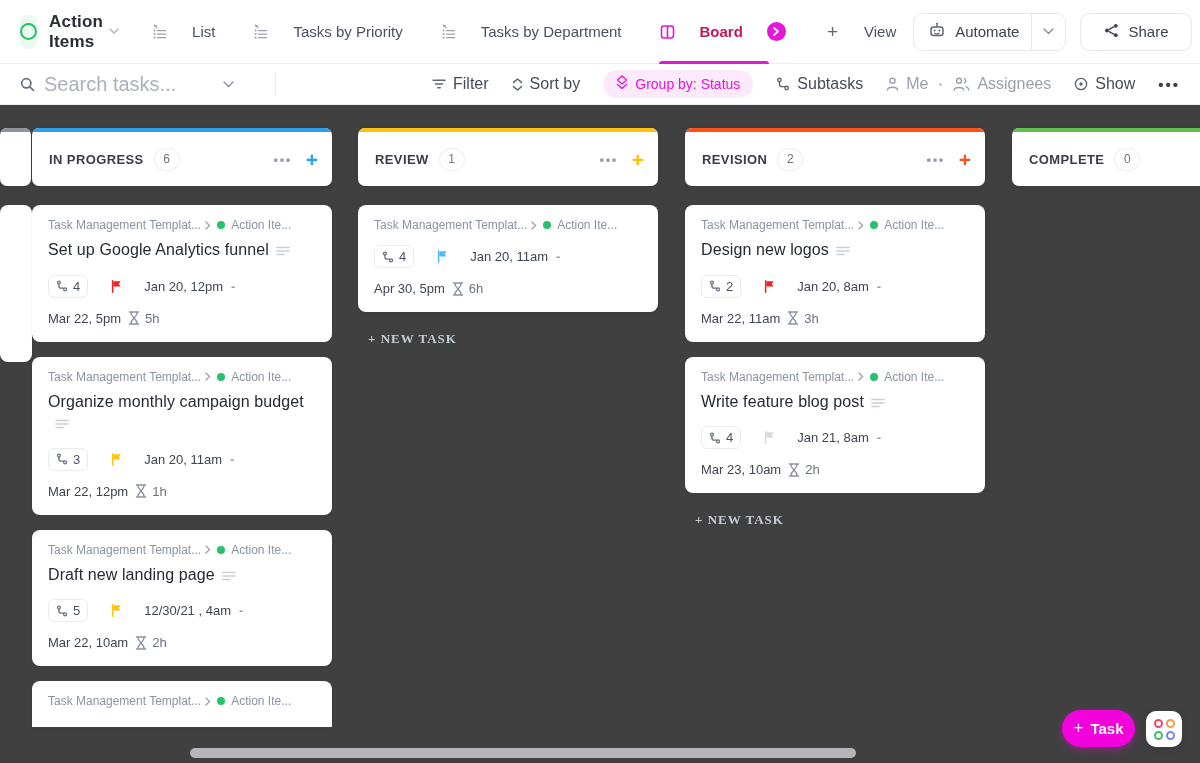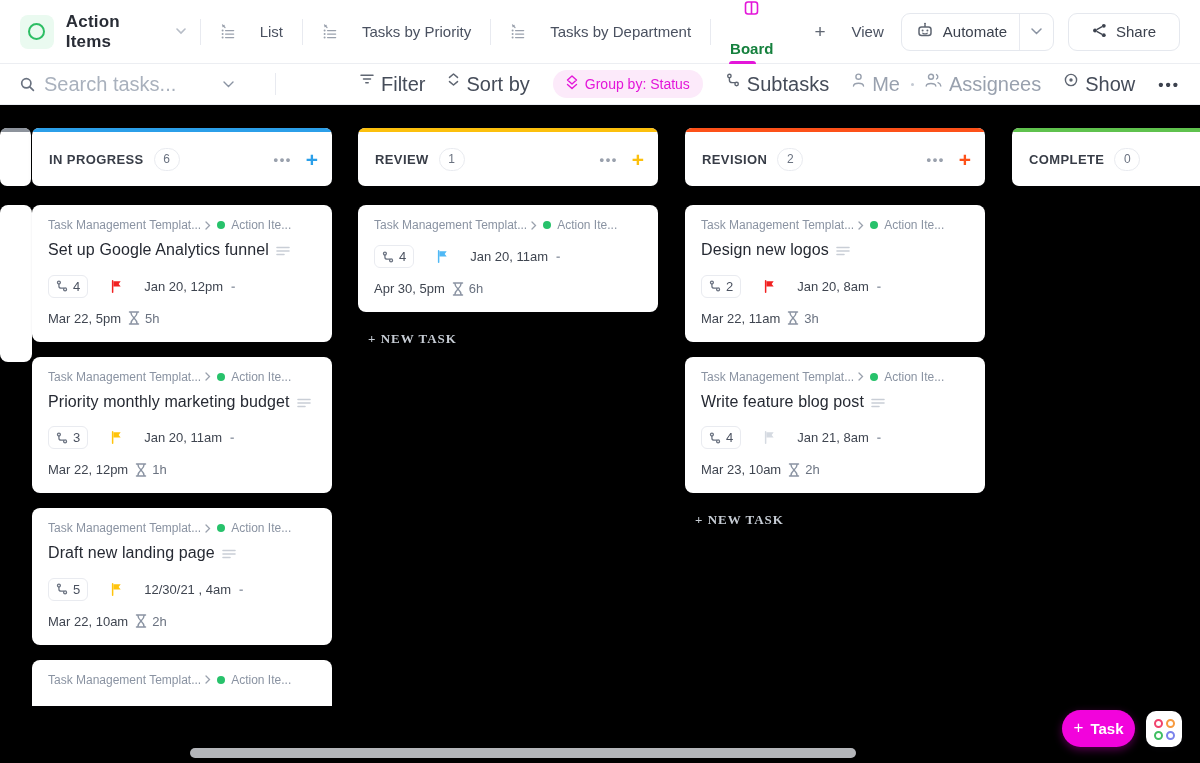--- a/index.html
+++ b/index.html
@@ -11,21 +11,21 @@
   .topbar { position:absolute; top:0; left:0; right:0; height:64px; background:#fff;
             border-bottom:1px solid #eceef2; display:flex; align-items:center; padding:0 20px; z-index:5; }
   .logo-badge { width:34px; height:34px; border-radius:8px; background:#eafaf0; display:flex; align-items:center; justify-content:center; }
   .logo-ring { width:17px; height:17px; border:2.5px solid #2dbe64; border-radius:50%; }
   .view-title { font-size:17px; font-weight:700; color:#292d36; margin-left:12px; letter-spacing:.2px; }
   .title-caret { margin-left:6px; color:#b7bdc7; display:flex; }
   .tab-divider { width:1px; height:26px; background:#e8eaf0; margin:0 2px; }
   .tab { display:flex; align-items:center; gap:24px; padding:0 17px; height:64px; position:relative;
          font-size:15px; color:#4a5160; cursor:pointer; white-space:nowrap; }
   .tab .ticon { color:#9aa1ad; display:flex; }
-  .tab.active { color:#15803d; font-weight:700;flex-direction:column; }
+  .tab.active { color:#be185d; font-weight:700; }
   .tab.active .ticon { color:#e316d9; }
   .tab.active::after { content:""; position:absolute; left:16px; right:34px; bottom:0; height:3px;
                        background:#e316d9; border-radius:3px 3px 0 0; }
   .arrow-circle { width:19px; height:19px; border-radius:50%; background:#e316d9; display:flex; align-items:center; justify-content:center; color:#fff; }
   .tab-plus { font-size:19px; color:#5f6672; margin-right:2px; line-height:1; }
   .hdr-right { margin-left:auto; display:flex; align-items:center; gap:14px; }
   .btn { display:flex; align-items:center; border:1px solid #e5e8ee; border-radius:9px; height:38px;
          background:#fff; font-size:15px; color:#3c424e; cursor:pointer; }
   .btn-automate { padding:0 0 0 14px; }
   .btn-automate .seg { display:flex; align-items:center; gap:9px; padding-right:12px; }
@@ -35,31 +35,31 @@
   
   .toolbar { position:absolute; top:64px; left:0; right:0; height:41px; background:#fff;
              border-bottom:1px solid #eceef2; display:flex; align-items:center; padding:0 20px; z-index:5; }
   .search { display:flex; align-items:center; gap:9px; width:255px; }
   .search input { border:none; outline:none; font-size:20px; color:#3c424e; width:170px; font-family:inherit; background:transparent; }
   .search input::placeholder { color:#a9b1bd; }
   .search .sicon { color:#6a7280; display:flex; }
   .search .caret { color:#8a93a2; display:flex; }
   .vdiv { width:1px; height:22px; background:#e8eaf0; }
   .tb-right { margin-left:auto; display:flex; align-items:center; gap:23px; }
-  .tb-item { display:flex; gap:7px; font-size:20px; color:#454c59; cursor:pointer; white-space:nowrap; }
+  .tb-item { display:flex; align-items:center; gap:7px; font-size:16px; color:#454c59; cursor:pointer; white-space:nowrap; }
   .tb-item .i { color:#5f6672; display:flex; }
   .tb-item.muted { color:#99a1ae; }
   .tb-item.muted .i { color:#99a1ae; }
   .group-pill { display:flex; align-items:center; gap:7px; background:#fceafa; border-radius:15px; height:28px;
                 padding:0 13px; color:#e316d9; font-size:14px; cursor:pointer; }
   .dot-sep { width:3px; height:3px; border-radius:50%; background:#c3c9d2; margin:0 -12px; }
   .ellipsis { color:#3c424e; font-size:15px; letter-spacing:2px; font-weight:700; cursor:pointer; }
 
   
-  .board { position:absolute; top:105px; left:0; right:0; bottom:0; background:#000000; overflow:hidden; }
+  .board { position:absolute; top:105px; left:0; right:0; bottom:0; background:#404040; overflow:hidden; }
   .column { position:absolute; top:23px; width:300px; }
   .col-stub { left:0; width:12px; }
   .col-1 { left:32px; } .col-2 { left:358px; } .col-3 { left:685px; } .col-4 { left:1012px; }
   .col-header { position:relative; background:#fff; border-radius:7px; height:58px; display:flex; align-items:center;
                 padding:4px 14px 0 17px; box-shadow:0 1px 4px rgba(25,30,45,.09); overflow:hidden; }
   .col-header::before { content:""; position:absolute; top:0; left:0; right:0; height:4px; }
   .ch-blue::before { background:#2b9fe9; } .ch-yellow::before { background:#fcc00d; }
   .ch-orange::before { background:#fd5119; } .ch-green::before { background:#5fc24d; }
   .ch-gray::before { background:#8d939c; }
   .col-name { font-size:13px; font-weight:700; letter-spacing:.4px; color:#383d47; }
@@ -374,21 +374,21 @@
         <div class="crumb">
           <span>Task Management Templat...</span>
           <span class="chev">
               <svg width="6" height="9" viewBox="0 0 6 9">
                 <path d="M1 1l3.5 3.5L1 8" fill="none" stroke="currentColor" stroke-width="1.3" stroke-linecap="round"></path>
               </svg>
             </span>
           <span class="gdot"></span>
           <span>Action Ite...</span>
         </div>
-        <div class="card-title"><span>Priority monthly marketing budget</span><span class="desc-icon"><svg width="14" height="10" viewBox="0 0 14 10">
+        <div class="card-title"><span>Organize monthly campaign budget</span><span class="desc-icon"><svg width="14" height="10" viewBox="0 0 14 10">
                 <path d="M1 1.5h12M1 5h12M1 8.5h7" stroke="currentColor" stroke-width="1.6" stroke-linecap="round"></path>
               </svg></span></div>
         <div class="meta1">
           <span class="sub-badge">
             <span class="i">
                 <svg width="12" height="12" viewBox="0 0 14 14">
                   <circle cx="3.4" cy="3" r="1.7" fill="none" stroke="currentColor" stroke-width="1.5"></circle>
                   <circle cx="10.6" cy="11" r="1.7" fill="none" stroke="currentColor" stroke-width="1.5"></circle>
                   <path d="M3.4 4.8v2.4c0 1.6 1.2 2.4 2.8 2.4h2.6" fill="none" stroke="currentColor" stroke-width="1.5" stroke-linecap="round"></path>
                 </svg>

